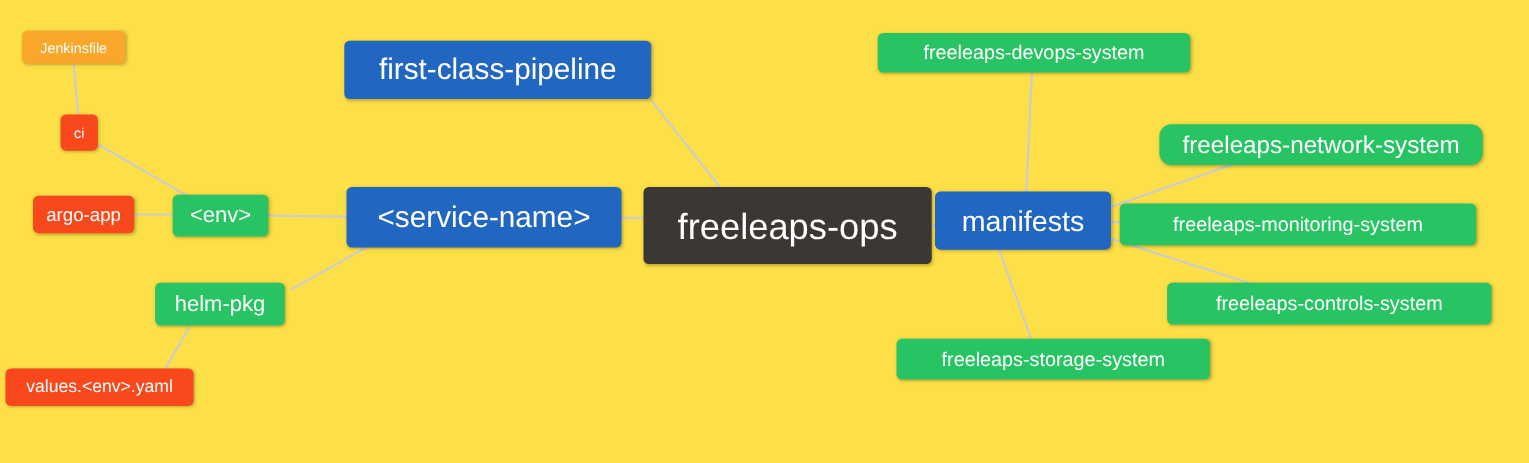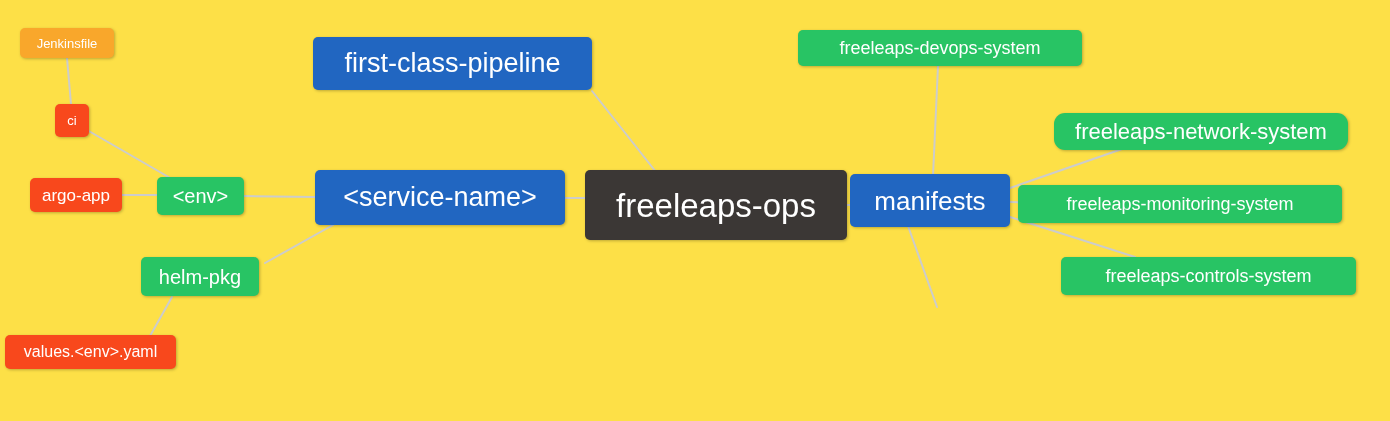--- a/index.html
+++ b/index.html
@@ -68,13 +68,14 @@
     <div class="node" style="left: 128px; top: 257px; width: 118px; height: 39px; font-size: 20px; background: rgb(40, 196, 100); margin-left: 13px;">helm-pkg</div>
     <div class="node" style="left: 5px; top: 335px; width: 171px; height: 34px; font-size: 16px; background: rgb(248, 72, 28);">values.&lt;env&gt;.yaml</div>
     <div class="node" style="left: 313px; top: 37px; width: 279px; height: 53px; font-size: 27px; background: rgb(33, 102, 193);">first-class-pipeline</div>
     <div class="node" style="left: 315px; top: 170px; width: 250px; height: 55px; font-size: 27px; background: rgb(33, 102, 193);">&lt;service-name&gt;</div>
     <div class="node" style="left: 585px; top: 170px; width: 262px; height: 70px; font-size: 33px; background: rgb(59, 55, 53);">freeleaps-ops</div>
     <div class="node" style="left: 850px; top: 174px; width: 160px; height: 53px; font-size: 26px; background: rgb(33, 102, 193);">manifests</div>
     <div class="node" style="left: 798px; top: 30px; width: 284px; height: 36px; font-size: 18px; background: rgb(40, 196, 100);">freeleaps-devops-system</div>
     <div class="node" style="left: 1054px; top: 113px; width: 294px; height: 37px; font-size: 22px; background: rgb(40, 196, 100); border-radius: 11px;">freeleaps-network-system</div>
     <div class="node" style="left: 1018px; top: 185px; width: 324px; height: 38px; font-size: 18px; background: rgb(40, 196, 100);">freeleaps-monitoring-system</div>
     <div class="node" style="left: 1061px; top: 257px; width: 295px; height: 38px; font-size: 18px; background: rgb(40, 196, 100);">freeleaps-controls-system</div>
+    <div class="node" style="left: 815px; top: 308px; width: 285px; height: 37px; font-size: 18px; background: rgb(40, 196, 100);">freeleaps-storage-system</div>
   </div>
 
 </body></html>

